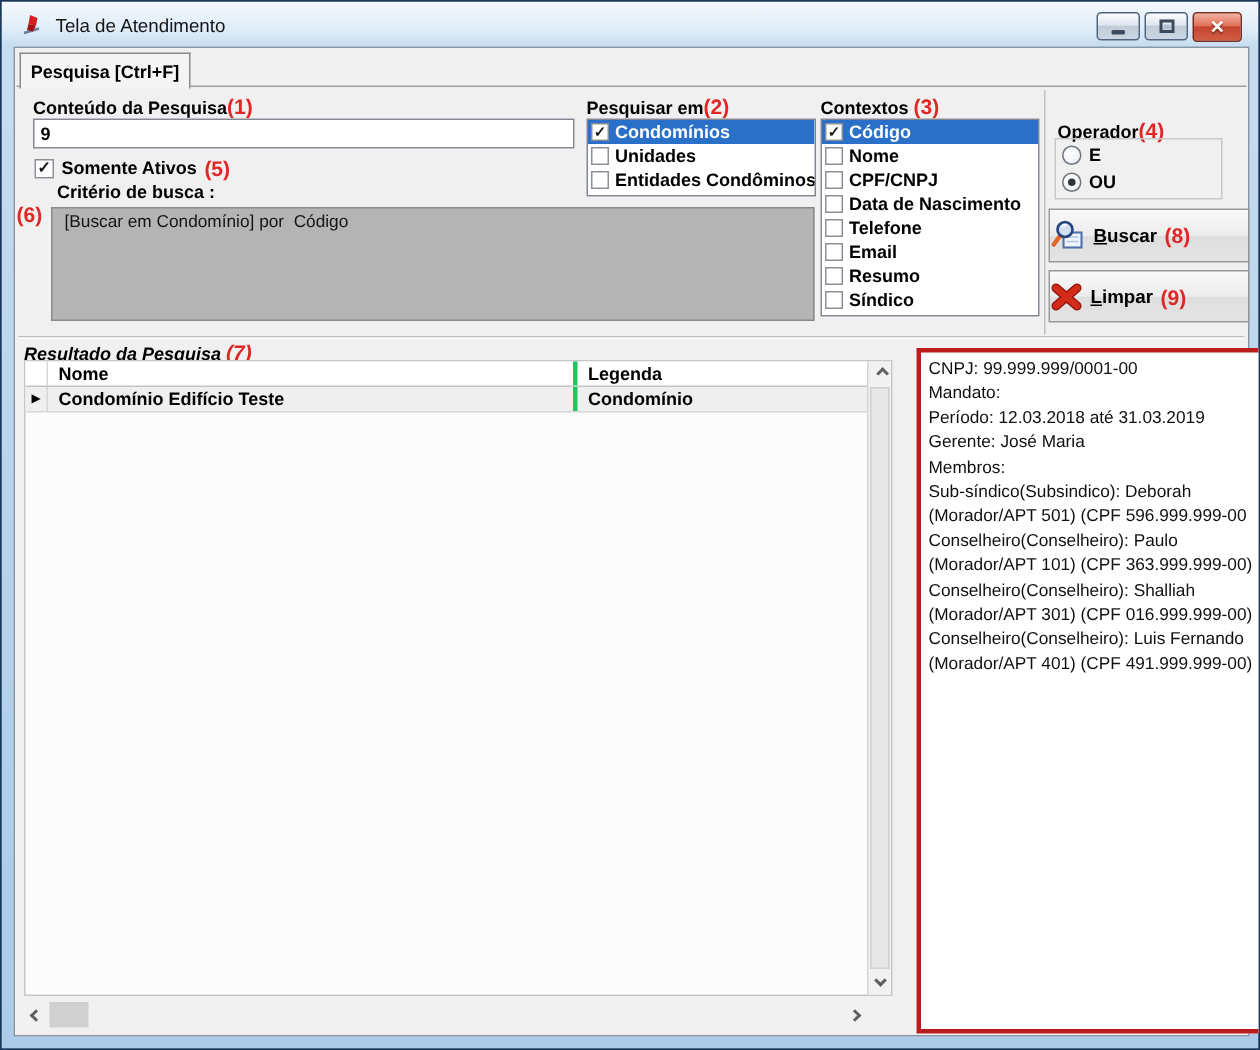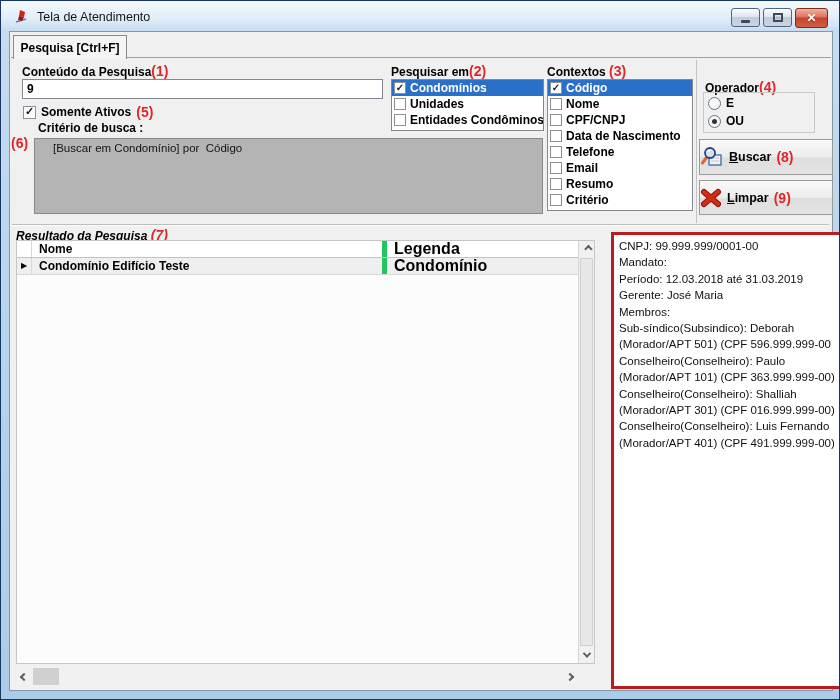--- a/index.html
+++ b/index.html
@@ -56,21 +56,21 @@
   .cb{
     width:13px; height:13px; background:#fff; border:1px solid #8a9199; display:inline-flex;
     align-items:center; justify-content:center; font-size:11px; font-weight:bold; color:#1a1a1a; flex:0 0 auto;
   }
   .cb.sm{ width:12px; height:12px; font-size:10px; }
   .cb.checked::after{ content:"✓"; margin-top:-1px; }
 
   .memo{
     position:absolute; left:24px; top:106px; width:509px; height:76px; z-index:1;
     background:#b4b4b4; border:1px solid #8a8a8a; font-size:11.5px; color:#141414;
-    padding:3px 18px; white-space:pre-wrap;
+    padding:3px 8px; white-space:pre-wrap;
   }
 
   .listbox{ position:absolute; z-index:1; background:#fff; border:1px solid #828790; overflow:hidden; }
   .lb-item{ height:16px; display:flex; align-items:center; gap:4px; padding-left:2px; font-size:12px; font-weight:bold; color:#000; white-space:nowrap; }
   .lb-item.selected{ background:#2a70c8; color:#fff; }
 
   .vsep{ position:absolute; left:686px; top:28px; width:1px; height:163px; background:#c2c2c2; z-index:1; }
 
   .groupbox{ position:absolute; left:693px; top:60px; width:112px; height:41px; border:1px solid #c9c9c9; z-index:1; }
   .radio-row{ position:absolute; z-index:2; display:flex; align-items:center; gap:5px; }
@@ -91,21 +91,21 @@
 
   
   .grid{ position:absolute; left:6px; top:208px; width:579px; height:424px; background:#fcfcfc; border:1px solid #c6c6c6; z-index:1; }
   .grid-inner{ position:absolute; left:0; top:0; right:16px; bottom:0; }
   .g-row{ display:flex; height:17px; border-bottom:1px solid #d8d8d8; align-items:center; }
   .g-row.header{ background:#ffffff; border-bottom:1px solid #c3c3c3; }
   .g-row.data{ background:#efefef; }
   .g-ind{ width:15px; height:100%; border-right:1px solid #d8d8d8; display:flex; align-items:center; justify-content:center; flex:0 0 auto; }
   .g-ind .tri{ font-size:8px; color:#000; line-height:1; }
   .g-nome{ width:350px; padding-left:7px; font-size:12px; font-weight:bold; flex:0 0 auto; overflow:hidden; white-space:nowrap; }
-  .g-legenda{ flex:1; padding-left:7px; font-size:16px; font-weight:bold; border-left:5px solid #22c55e; height:100%; display:flex; align-items:center; overflow:hidden; white-space:nowrap; }
+  .g-legenda{ flex:1; padding-left:7px; font-size:12px; font-weight:bold; border-left:3px solid #22c55e; height:100%; display:flex; align-items:center; overflow:hidden; white-space:nowrap; }
 
   .vscroll{ position:absolute; right:0; top:0; bottom:0; width:16px; background:#f1f1f1; border-left:1px solid #d5d5d5; }
   .vscroll .arrow{ position:absolute; left:0; width:15px; height:16px; display:flex; align-items:center; justify-content:center; }
   .vscroll .arrow.up{ top:0; } .vscroll .arrow.down{ bottom:0; }
   .vthumb{ position:absolute; left:1px; right:1px; top:17px; bottom:17px; background:#e7e7e7; border:1px solid #d0d0d0; }
 
   .hscroll{ position:absolute; left:6px; top:636px; width:562px; height:17px; background:#f1f1f1; z-index:1; }
   .hscroll .arrow{ position:absolute; top:0; width:16px; height:17px; display:flex; align-items:center; justify-content:center; }
   .hscroll .arrow.left{ left:0; } .hscroll .arrow.right{ right:0; }
   .hthumb{ position:absolute; left:17px; top:0; width:26px; height:17px; background:#d0d0d0; }
@@ -215,21 +215,21 @@
       <div class="lb-item">
         <span class="cb sm"></span>
         <span>Email</span>
       </div>
       <div class="lb-item">
         <span class="cb sm"></span>
         <span>Resumo</span>
       </div>
       <div class="lb-item">
         <span class="cb sm"></span>
-        <span>Critério</span>
+        <span>Síndico</span>
       </div>
     </div>
 
     <div class="vsep"></div>
 
     <div class="lbl" style="left:695px; top:47px;">
       <span>Operador</span><span class="ann">(4)</span>
     </div>
     <div class="groupbox"></div>
     <div class="radio-row" style="left:698px; top:64px;">

